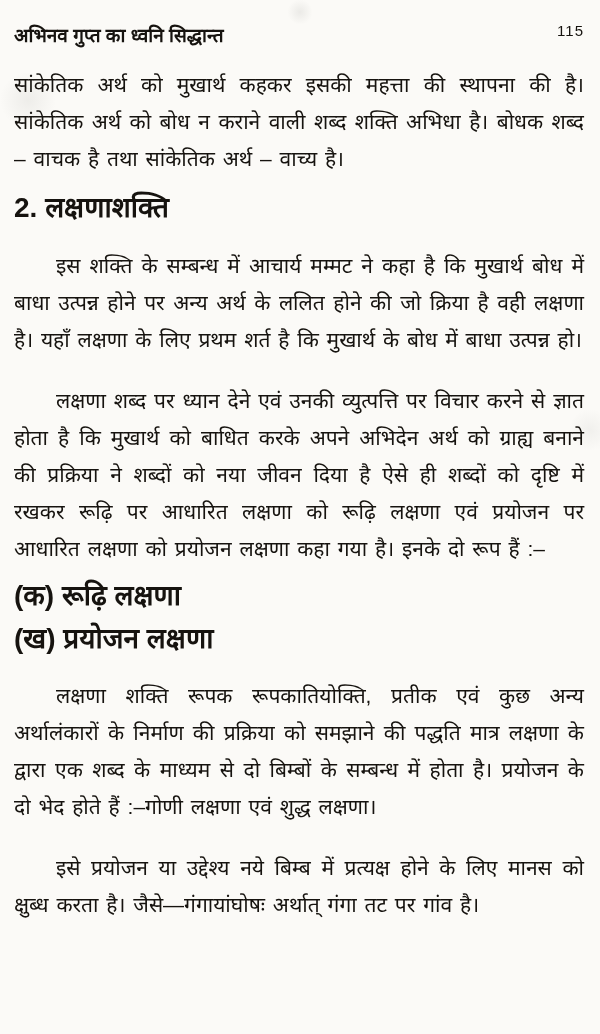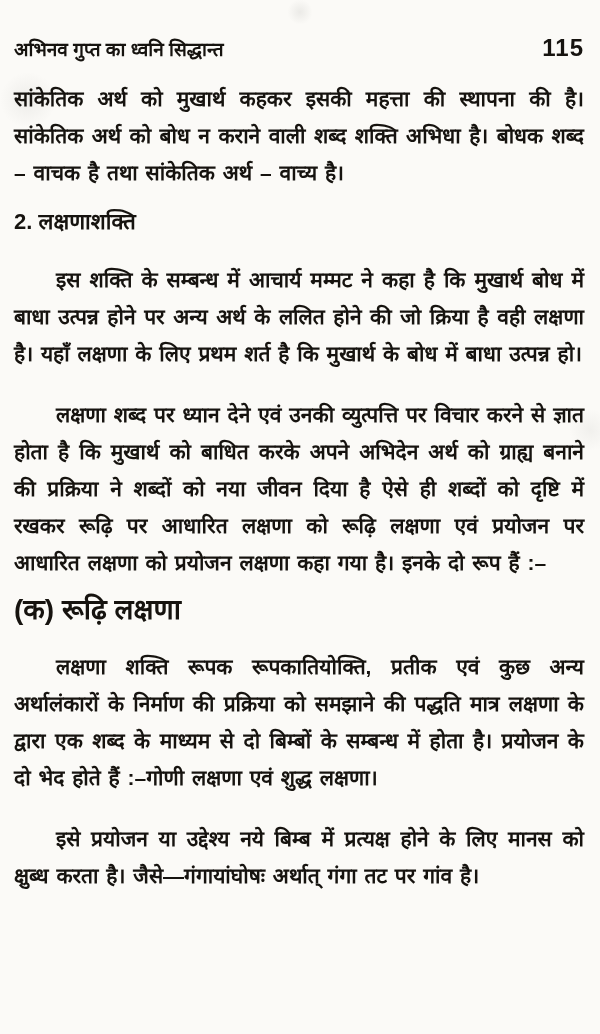--- a/index.html
+++ b/index.html
@@ -19,43 +19,42 @@
       radial-gradient(circle 40px at 28px 100px, rgba(120,120,115,0.10), rgba(120,120,115,0) 70%),
       radial-gradient(circle 18px at 300px 12px, rgba(120,120,115,0.12), rgba(120,120,115,0) 70%),
       radial-gradient(circle 30px at 590px 430px, rgba(120,120,115,0.08), rgba(120,120,115,0) 70%),
       #fbfaf7;
     color: #16130f;
     overflow: hidden;
   }
   .page-header {
     display: flex;
     justify-content: space-between;
-    align-items: flex-end;
+    align-items: flex-start;
     font-size: 19px;
     font-weight: 600;
     margin-bottom: 18px;
   }
   .page-header .page-num {
-    font-size: 24px;
-    font-weight: 700;
+    font-size: 15px;
+    font-weight: 400;
     letter-spacing: 1px;
-    margin-top: 12px;
   }
   p.body-para {
     margin: 0;
     font-size: 21px;
     line-height: 37px;
-    font-weight: 700;
+    font-weight: 400;
     text-align: justify;
     word-spacing: 2px;
   }
   p.indent { text-indent: 42px; margin-top: 24px; }
   h2.sec-heading {
     margin: 16px 0 6px 0;
-    font-size: 22px;
+    font-size: 28px;
     line-height: 30px;
     font-weight: 700;
   }
   h3.sub-heading {
     margin: 14px 0 5px 0;
     font-size: 28px;
     line-height: 29px;
     font-weight: 700;
   }
 </style>
@@ -73,18 +72,19 @@
 
   <h2 class="sec-heading">2. लक्षणाशक्ति</h2>
 
   <p class="body-para indent">इस शक्ति के सम्बन्ध में आचार्य मम्मट ने कहा है कि मुखार्थ बोध में बाधा उत्पन्न होने पर अन्य अर्थ के ललित होने की जो क्रिया है वही लक्षणा है। यहाँ लक्षणा के लिए प्रथम शर्त है कि मुखार्थ के बोध में बाधा उत्पन्न हो।</p>
 
   <p class="body-para indent">लक्षणा शब्द पर ध्यान देने एवं उनकी व्युत्पत्ति पर विचार करने से ज्ञात होता है कि मुखार्थ को बाधित करके अपने अभिदेन अर्थ को ग्राह्य बनाने की प्रक्रिया ने शब्दों को नया जीवन दिया है ऐसे ही शब्दों को दृष्टि में रखकर रूढ़ि पर आधारित लक्षणा को रूढ़ि लक्षणा एवं प्रयोजन पर आधारित लक्षणा को प्रयोजन लक्षणा कहा गया है। इनके दो रूप हैं :–</p>
 
   <h3 class="sub-heading">(क) रूढ़ि लक्षणा</h3>
 
 
+  <h3 class="sub-heading">(ख) प्रयोजन लक्षणा</h3>
 
   <p class="body-para indent">लक्षणा शक्ति रूपक रूपकातियोक्ति, प्रतीक एवं कुछ अन्य अर्थालंकारों के निर्माण की प्रक्रिया को समझाने की पद्धति मात्र लक्षणा के द्वारा एक शब्द के माध्यम से दो बिम्बों के सम्बन्ध में होता है। प्रयोजन के दो भेद होते हैं :–गोणी लक्षणा एवं शुद्ध लक्षणा।</p>
 
   <p class="body-para indent">इसे प्रयोजन या उद्देश्य नये बिम्ब में प्रत्यक्ष होने के लिए मानस को क्षुब्ध करता है। जैसे—गंगायांघोषः अर्थात् गंगा तट पर गांव है।</p>
 
 </div>
 
 </body></html>

